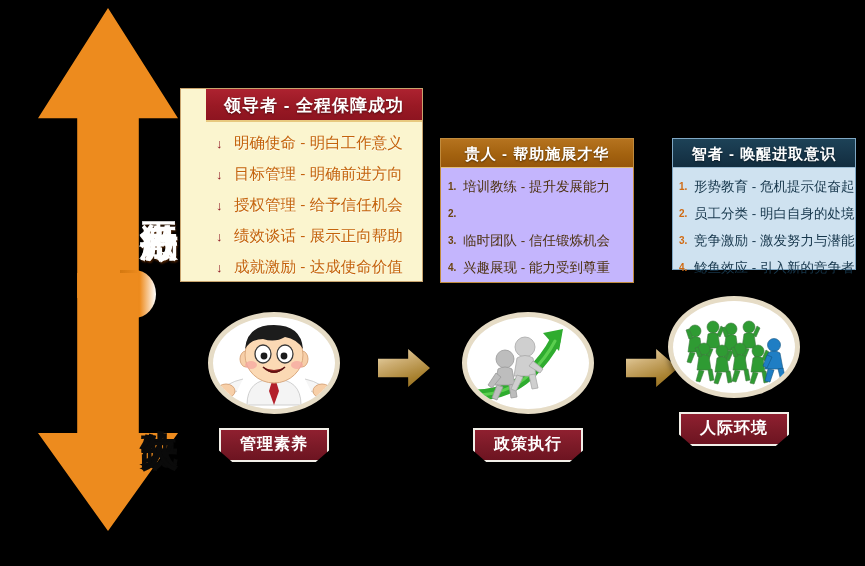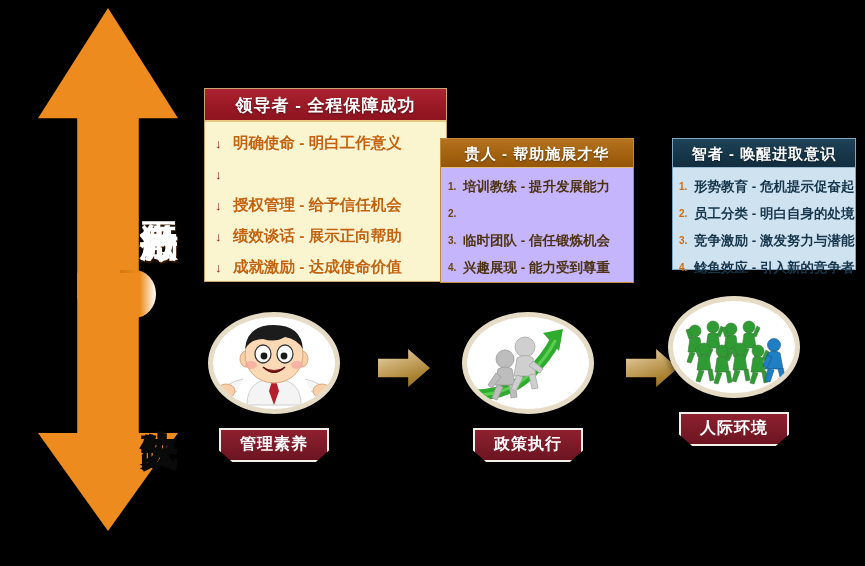--- a/index.html
+++ b/index.html
@@ -60,24 +60,24 @@
   .panel{position:absolute;border:1px solid #d8b98a;box-sizing:border-box;}
   .panel-head{
     text-align:center;font-weight:bold;color:#fff;
     letter-spacing:1px;box-sizing:border-box;
     text-shadow:0 1px 2px rgba(0,0,0,.45);
     white-space:nowrap;
   }
   .panel-body{box-sizing:border-box;}
   .row{display:flex;align-items:center;white-space:nowrap;}
   .marker{flex:0 0 auto;font-weight:bold;}
-  .rtext{font-weight:bold;}
-
-  
-  #panel-leader{left:204px;top:88px;width:243px;height:194px;background:#fbf5cf;border-color:#c8a46e;}
+  .rtext{font-weight:normal;}
+
+  
+  #panel-leader{left:180px;top:88px;width:243px;height:194px;background:#fbf5cf;border-color:#c8a46e;padding-left:25px;}
   #panel-leader .panel-head{
     background:linear-gradient(180deg,#ad2230 0%,#991924 55%,#8d1420 100%);
     height:33px;line-height:33px;font-size:17px;
     border-bottom:2px solid #e8c97f;
   }
   #panel-leader .panel-body{padding:6px 0 0 10px;}
   #panel-leader .row{height:31px;font-size:15.5px;color:#c4630c;}
   #panel-leader .marker{color:#8d1420;font-size:13px;width:18px;}
   #panel-leader .rtext{text-shadow:0 1px 0 rgba(255,255,255,.6);}
 
@@ -157,20 +157,21 @@
 
 <div class="panel" id="panel-leader">
   <div class="panel-head">领导者 - 全程保障成功</div>
   <div class="panel-body">
     <div class="row">
       <span class="marker">↓</span>
       <span class="rtext">明确使命 - 明白工作意义</span>
     </div>
     <div class="row">
       <span class="marker">↓</span>
+      <span class="rtext">目标管理 - 明确前进方向</span>
     </div>
     <div class="row">
       <span class="marker">↓</span>
       <span class="rtext">授权管理 - 给予信任机会</span>
     </div>
     <div class="row">
       <span class="marker">↓</span>
       <span class="rtext">绩效谈话 - 展示正向帮助</span>
     </div>
     <div class="row">

